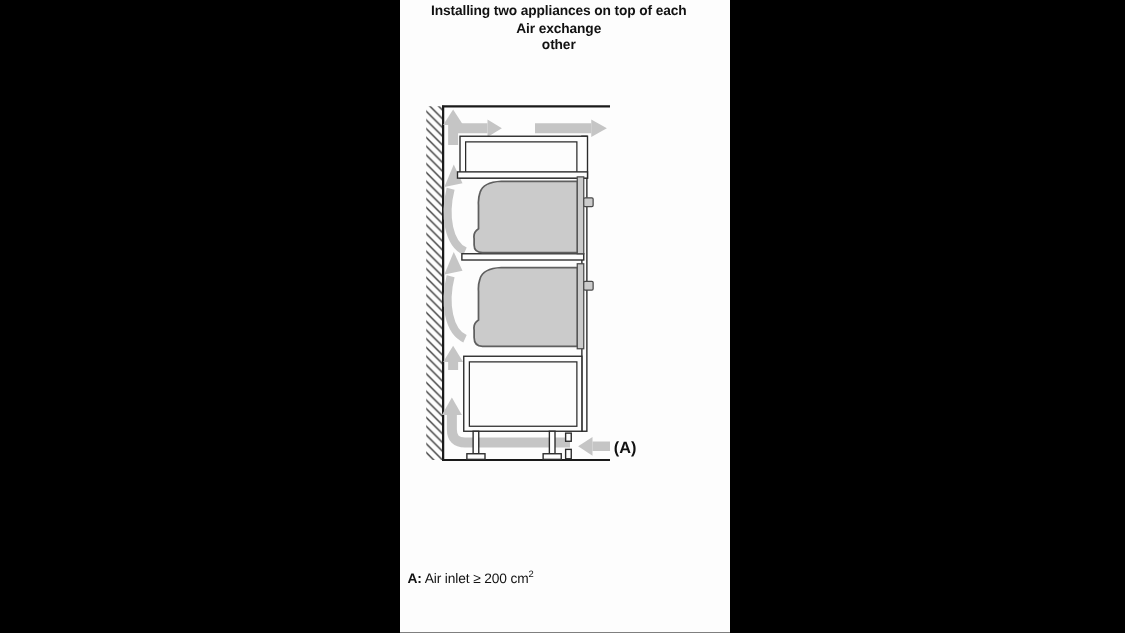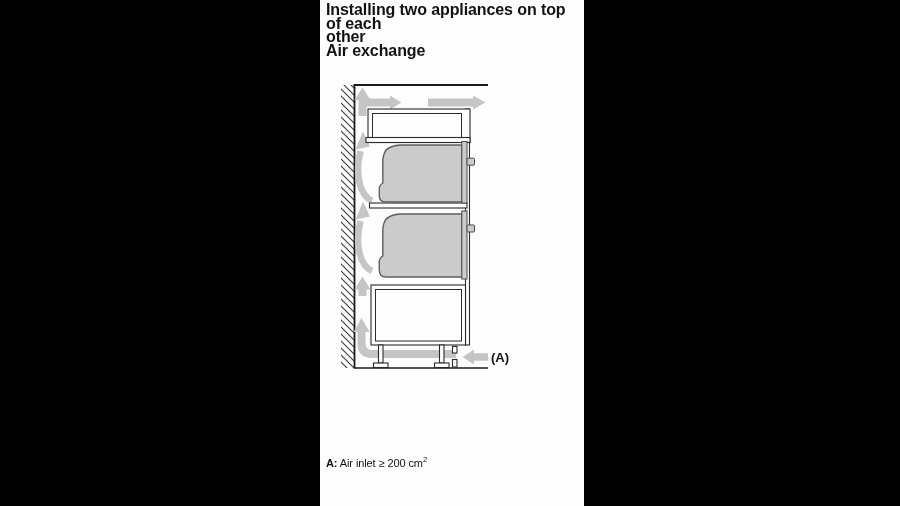--- a/index.html
+++ b/index.html
@@ -7,22 +7,22 @@
     width:900px;height:506px;position:relative;
     background:#000;overflow:hidden;
     font-family:"Liberation Sans", sans-serif;
   }
   .canvas{
     position:absolute;left:320px;top:0;width:264px;height:506px;
     background:#fdfdfd;overflow:hidden;
   }
   .title{
     position:absolute;left:6px;top:3px;width:242px;
-    font-weight:bold;font-size:16px;line-height:13.5px;
-    color:#121212;letter-spacing:-0.1px;
+    font-weight:bold;font-size:11px;line-height:13.5px;
+    color:#121212;letter-spacing:-0.1px;text-align:center;
   }
   .figure-svg{position:absolute;left:10px;top:75px;width:260px;height:310px;}
   .caption{
     position:absolute;left:6px;top:446px;
     font-size:11px;color:#121212;letter-spacing:-0.1px;
   }
   .caption b{font-weight:bold;}
   .caption sup{font-size:7.5px;line-height:0;}
   
   .arrow-shaft{stroke:var(--arrow,#c5c5c5);fill:none;}
@@ -34,22 +34,22 @@
   .panel{fill:var(--appliance-fill,#cbcbcb);stroke:#4a4a4a;stroke-width:1;}
   .inlet-label{fill:#111;font-weight:bold;font-size:13px;font-family:"Liberation Sans",sans-serif;}
 </style>
 </head>
 <body style="background: rgb(0, 0, 0);">
 
 <div class="canvas" style="background: rgb(253, 253, 253);">
 
   <div class="title">
     <div>Installing two appliances on top of each</div>
+    <div>Air exchange</div>
     <div>other</div>
-    <div>Air exchange</div>
   </div>
 
   <svg class="figure-svg" viewBox="330 75 260 310" xmlns="http://www.w3.org/2000/svg">
 
     <defs>
       <pattern id="hatch" patternUnits="userSpaceOnUse" width="7" height="7">
         <path d="M-2,-2 L9,9 M-2,5 L2,9 M5,-2 L9,2" stroke="#3a3a3a" stroke-width="1.1" fill="none"></path>
       </pattern>
     </defs>
 

